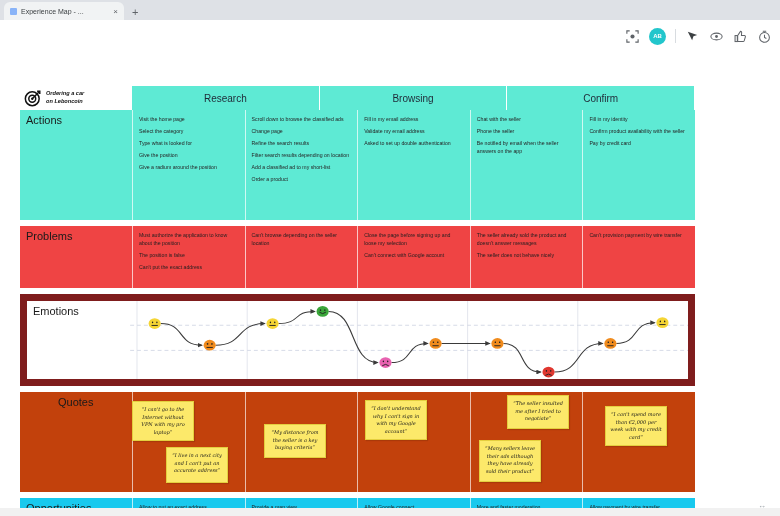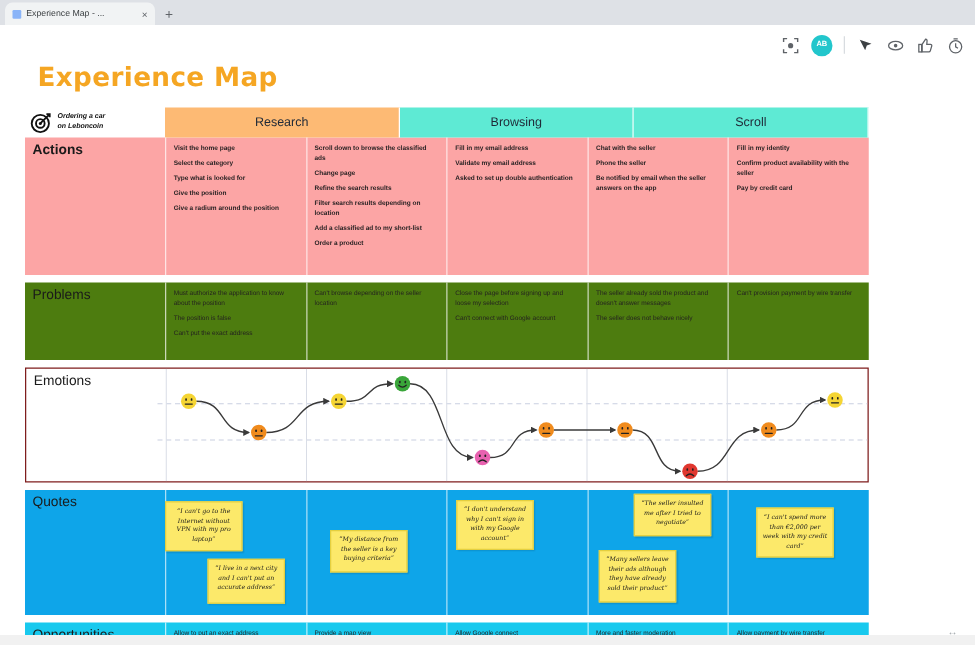--- a/index.html
+++ b/index.html
@@ -89,28 +89,28 @@
     padding-left: 4px;
   }
   .logo-mark { width: 18px; height: 18px; flex: 0 0 auto; }
   .logo-text { font-size: 5.6px; line-height: 1.35; color: #111; font-style: italic; font-weight: bold; }
   .phase {
     flex: 1 1 0;
     display: flex; align-items: center; justify-content: center;
     font-size: 10px; color: #1f2937;
     border-right: 1px solid #fff;
   }
-  .phase.light { background: #fdba74; }
+  .phase.light { background: #5eead4; }
   .phase.dark  { background: #5eead4; }
 
   
-  .band-actions  { background: #fca5a5; font-weight: bold; }
-  .band-problems { background: #4d7c0f; }
-  .band-emotions { background: #ffffff; border: 1px solid #7f1d1d; }
-  .band-quotes   { background: #0ea5e9; }
+  .band-actions  { background: #5eead4; }
+  .band-problems { background: #ef4444; }
+  .band-emotions { background: #ffffff; border: 7px solid #7f1d1d; }
+  .band-quotes   { background: #c2410c; padding-left: 32px; }
   .band-opps     { background: #18c9ee; }
 
   .band-actions  { min-height: 110px; }
   .band-problems { min-height: 62px; margin-top: 6px; }
   .band-quotes   { min-height: 100px; margin-top: 6px; }
   .band-opps     { min-height: 36px; margin-top: 6px; }
 
   .band-emotions { margin-top: 6px; height: 92px; position: relative; }
 
   
@@ -191,42 +191,41 @@
         </svg>
     </span>
     <span class="tb-icon">
       <svg viewBox="0 0 16 16">
           <circle cx="8" cy="9" r="5.2" fill="none" stroke="#5f6368" stroke-width="1.1"></circle>
           <path d="M8 6v3l2 1.2M6.2 2.3h3.6" stroke="#5f6368" stroke-width="1.1" fill="none"></path>
         </svg>
     </span>
   </div>
 
-  <div class="map-title">Experience Map</div>
 
   <div class="board">
 
     <div class="header-row">
       <div class="logo-cell">
         <span class="logo-mark">
           <svg viewBox="0 0 24 24">
             <circle cx="11" cy="13" r="9.2" fill="none" stroke="#111" stroke-width="2"></circle>
             <circle cx="11" cy="13" r="4.6" fill="none" stroke="#111" stroke-width="2"></circle>
             <circle cx="11" cy="13" r="1.6" fill="#111"></circle>
             <path d="M11 13L21 3M17.5 3H21v3.5" stroke="#111" stroke-width="2" fill="none"></path>
           </svg>
         </span>
         <span class="logo-text">
           <span>Ordering a car</span><br>
           <span>on Leboncoin</span>
         </span>
       </div>
       <div class="phase light">Research</div>
       <div class="phase dark">Browsing</div>
-      <div class="phase dark">Scroll</div>
+      <div class="phase dark">Confirm</div>
     </div>
 
     <div class="row band-actions">
       <div class="label-cell">Actions</div>
       <div class="col-cell">
           <p>Visit the home page</p>
           <p>Select the category</p>
           <p>Type what is looked for</p>
           <p>Give the position</p>
           <p>Give a radium around the position</p>

